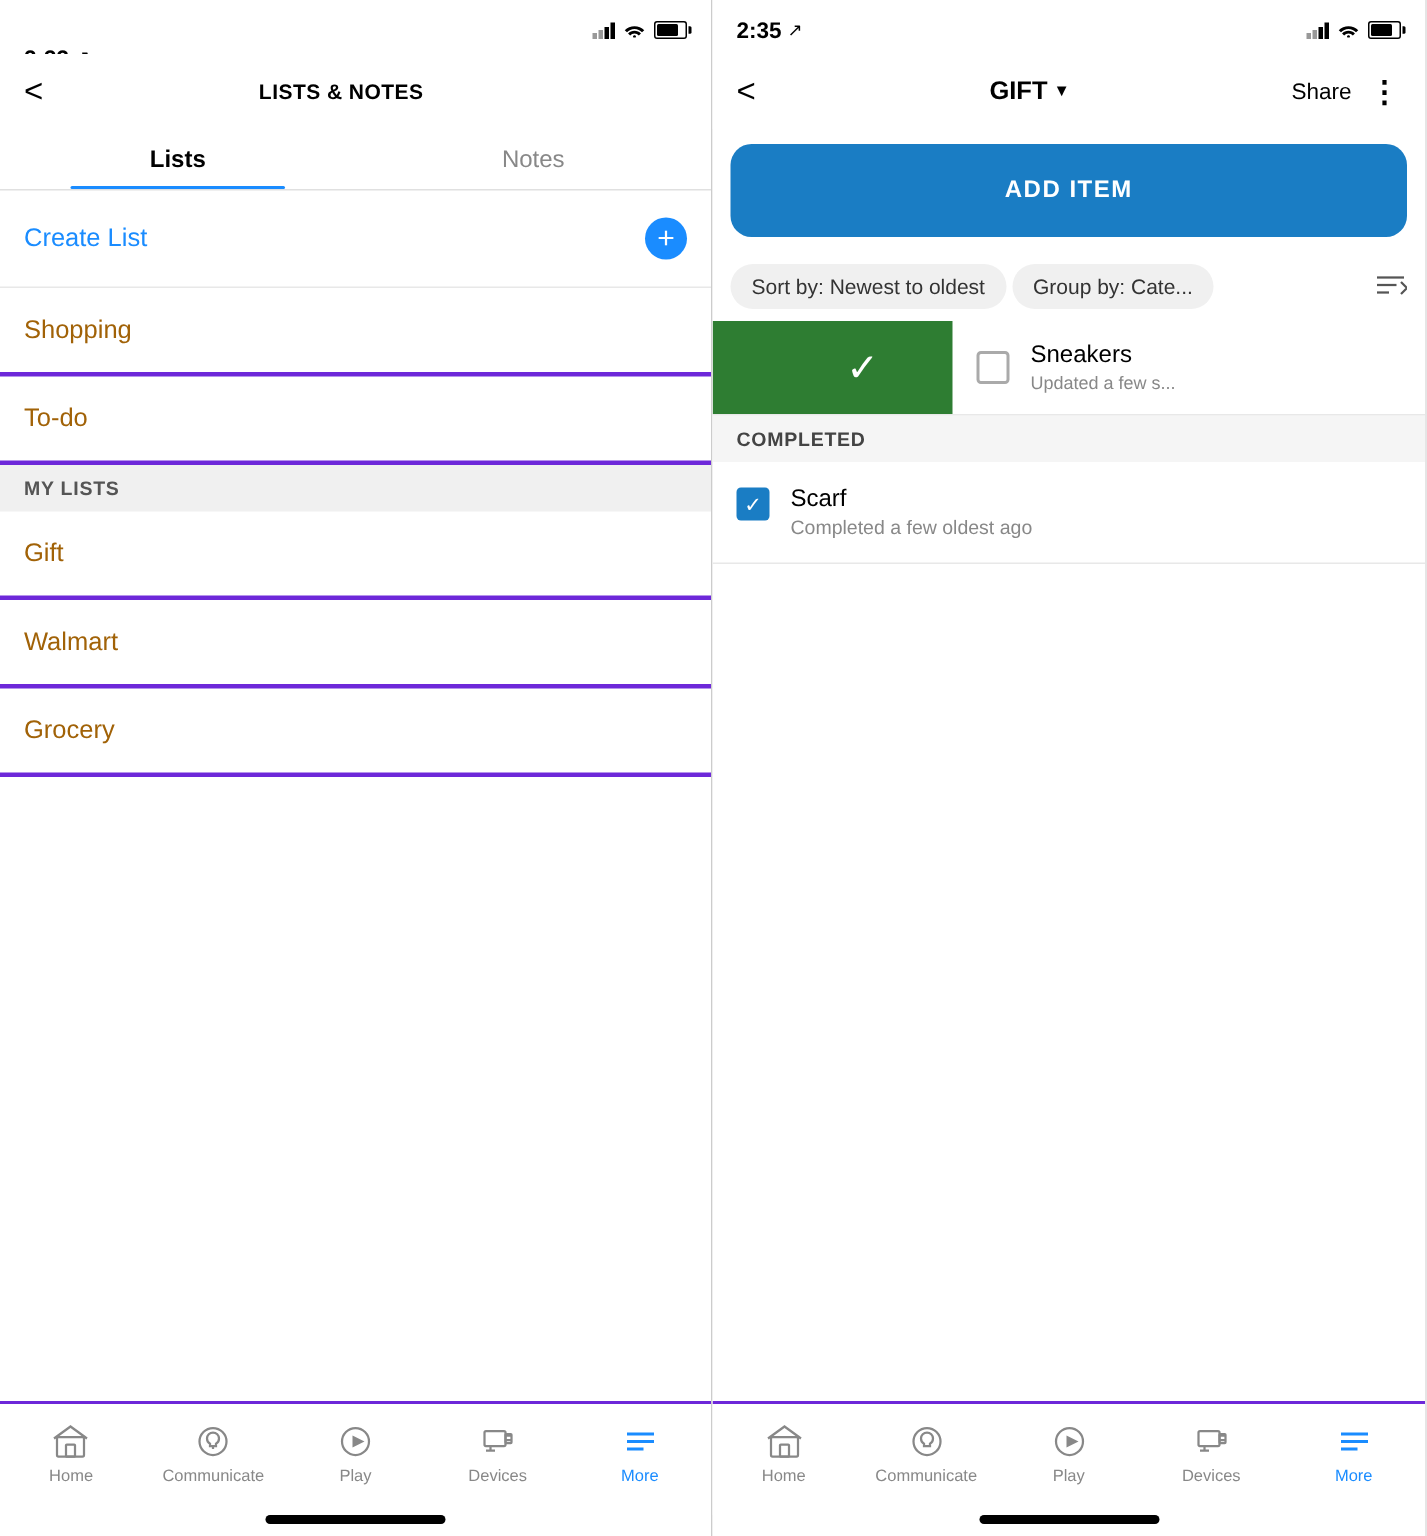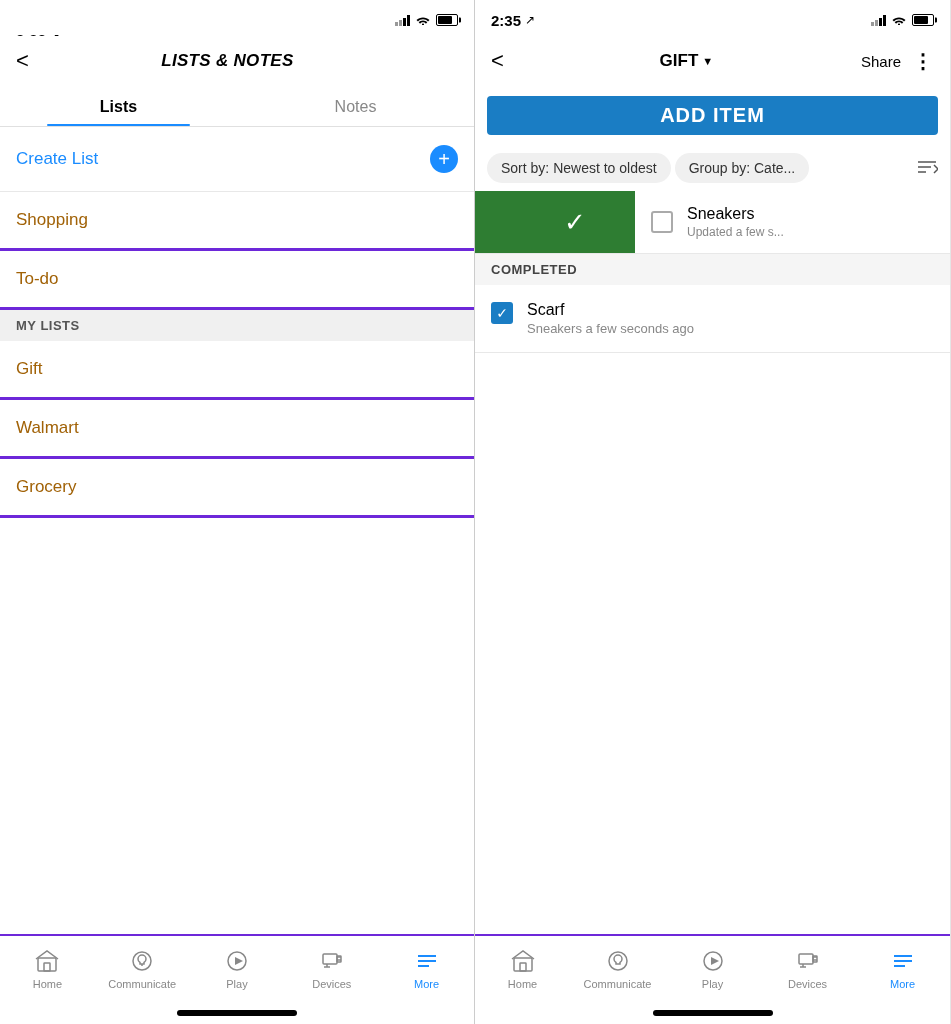--- a/index.html
+++ b/index.html
@@ -100,25 +100,24 @@
 
     
     .header {
       display: flex;
       align-items: center;
       justify-content: space-between;
       padding: 8px 16px 8px 16px;
       background: #fff;
     }
     .header-title {
-      font-size: 17px;
+      font-size: 14px;
       font-weight: 700;
       color: #000;
       letter-spacing: 0.3px;
-      font-style: italic;
     }
     .header-back {
       font-size: 22px;
       color: #000;
       cursor: pointer;
       padding: 4px 8px 4px 0;
       font-weight: 300;
     }
     .header-right {
       display: flex;
@@ -265,28 +264,28 @@
       stroke: #1a8cff;
     }
     .nav-item.active .more-lines line {
       stroke: #1a8cff;
     }
 
     
     .add-item-btn {
       background: #1a7dc4;
       color: #fff;
-      font-size: 20px;
+      font-size: 16px;
       font-weight: 700;
       letter-spacing: 1px;
       text-align: center;
-      padding: 8px;
+      padding: 22px;
       cursor: pointer;
       margin: 10px 12px;
-      border-radius: 4px;
+      border-radius: 14px;
     }
 
     
     .filter-row {
       display: flex;
       align-items: center;
       padding: 8px 12px;
       gap: 4px;
     }
     .filter-chip {
@@ -601,21 +600,21 @@
     </div>
 
     <div class="completed-header">COMPLETED</div>
 
     <div class="completed-item-row">
       <div class="completed-checkbox">
         <span class="completed-check-mark">✓</span>
       </div>
       <div class="completed-info">
         <div class="item-name">Scarf</div>
-        <div class="item-meta">Sneakers a few seconds ago</div>
+        <div class="item-meta">Completed a few oldest ago</div>
       </div>
     </div>
 
     <div class="bottom-nav">
       <div class="nav-item">
         <div class="nav-icon">
           <svg width="24" height="24" viewBox="0 0 24 24" fill="none">
             <rect x="3" y="9" width="18" height="13" rx="1" stroke="#888" stroke-width="1.5"></rect>
             <rect x="9" y="14" width="6" height="8" rx="0.5" stroke="#888" stroke-width="1.5"></rect>
             <path d="M1 10L12 2l11 8" stroke="#888" stroke-width="1.5"></path>

